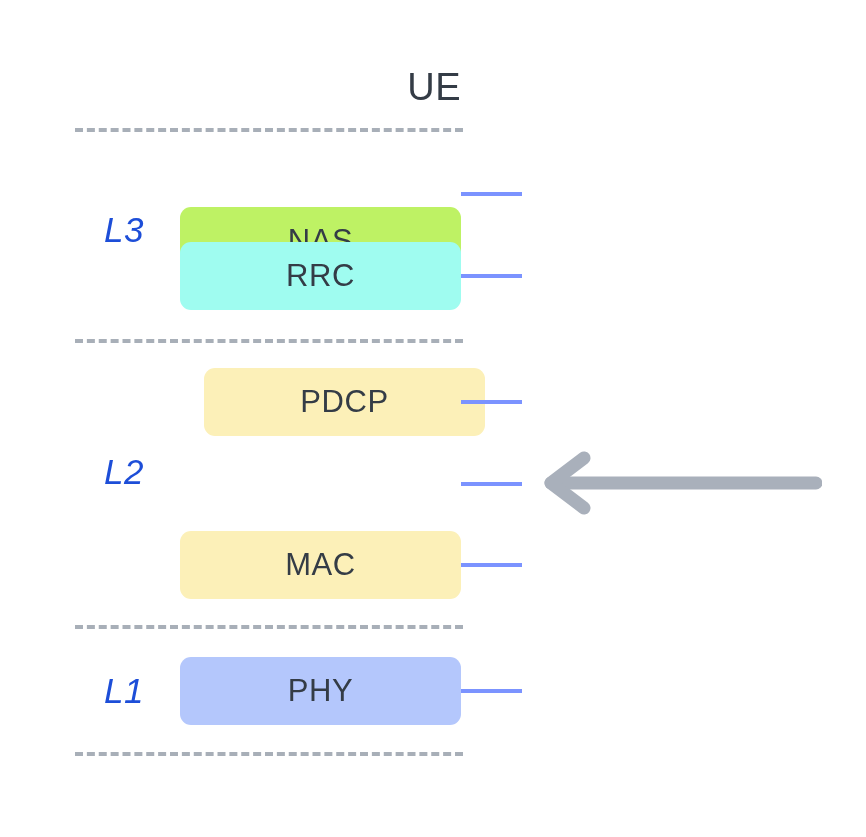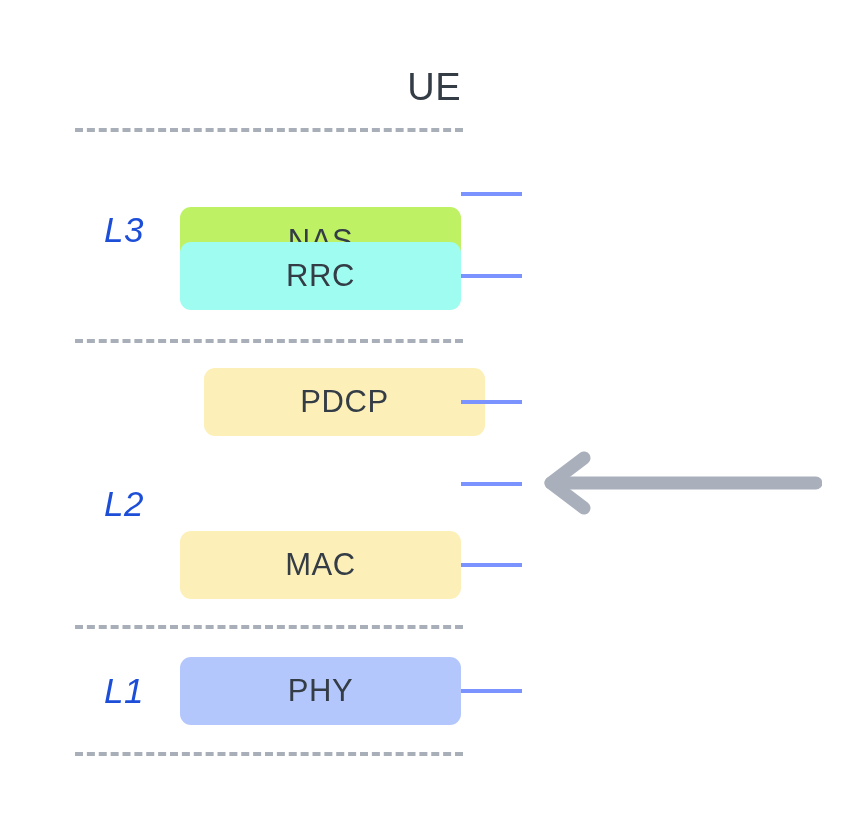--- a/index.html
+++ b/index.html
@@ -102,21 +102,21 @@
   <div class="title">UE</div>
 
   <div class="divider" style="top:128px;"></div>
   <div class="divider" style="top:339px;"></div>
   <div class="divider" style="top:625px;"></div>
   <div class="divider" style="top:752px;"></div>
 
   <div class="group-label" style="top:210px;">
     <span>L3</span>
   </div>
-  <div class="group-label" style="top:484px;">
+  <div class="group-label" style="top:452px;">
     <span>L2</span>
   </div>
   <div class="group-label" style="top:671px;">
     <span>L1</span>
   </div>
 
   <div class="layer-box" style="top:168px; background:#bef264;margin-top:39px;">
     <span class="layer-label">NAS</span>
   </div>
   <div class="layer-box" style="top:242px; background:#9ffcf0;">

